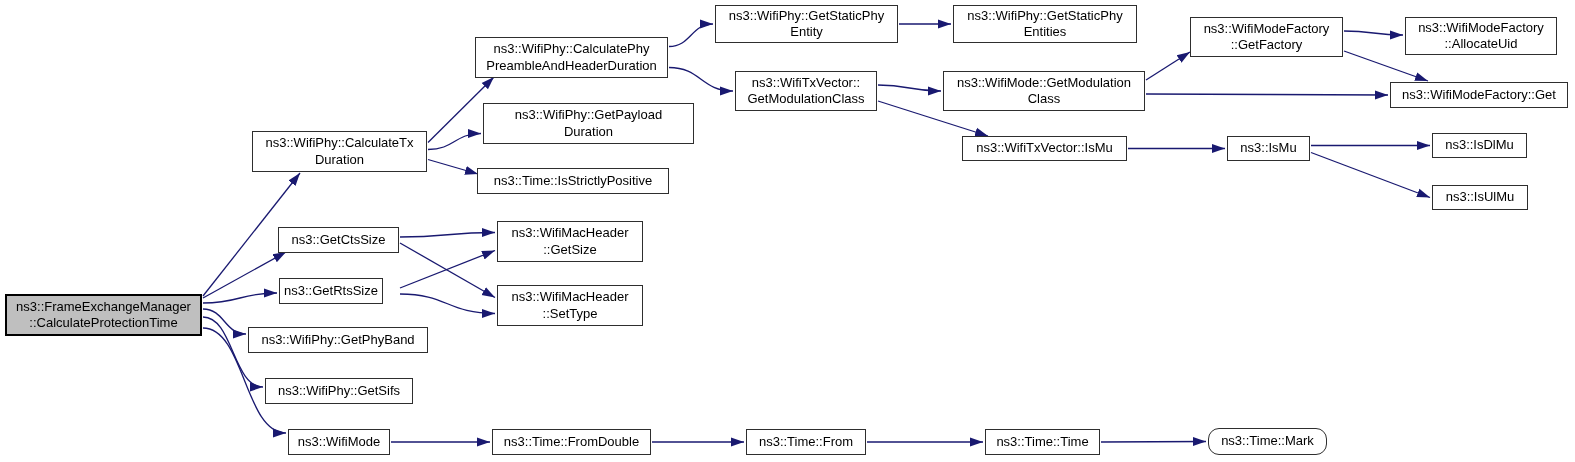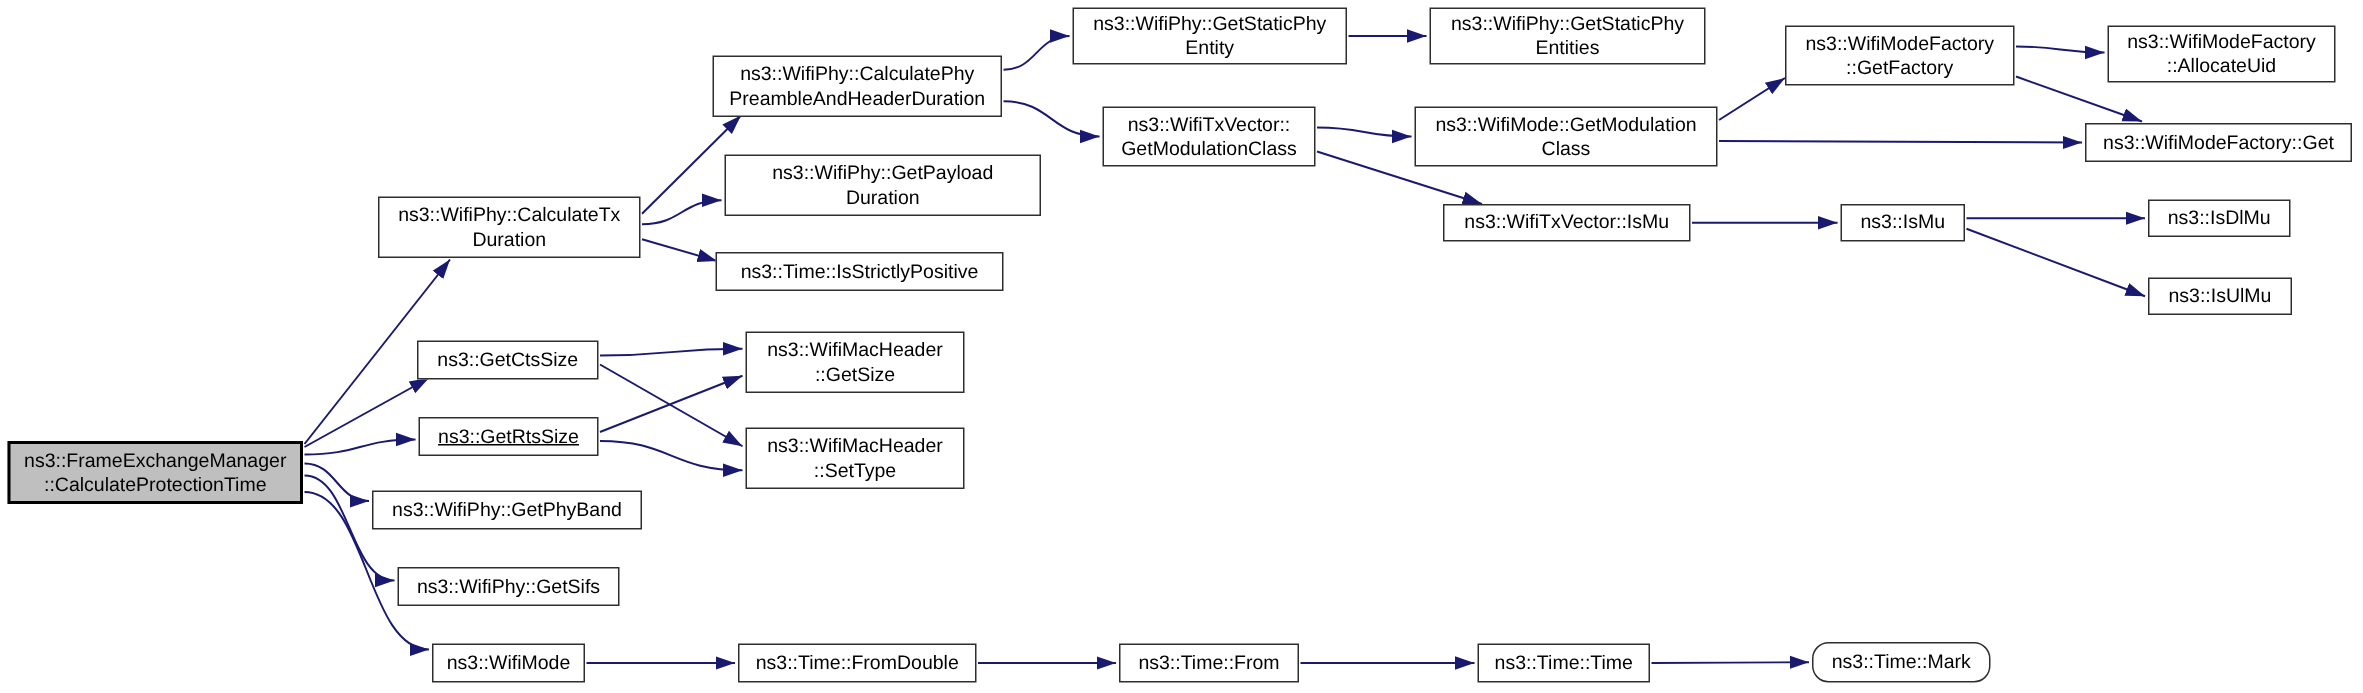--- a/index.html
+++ b/index.html
@@ -88,21 +88,21 @@
         <path d="M867,442 C917,442 933,442 983,442" class="edge" marker-end="url(#arrowhead)"></path>
         <path d="M1101,442 C1151,442 1156,441.5 1206,441.5" class="edge" marker-end="url(#arrowhead)"></path>
       </g>
   </svg>
   <div>
       <div class="node root" style="left: 5px; top: 294px; width: 197px; height: 42px;">ns3::FrameExchangeManager
 ::CalculateProtectionTime</div>
       <div class="node" style="left: 252px; top: 131px; width: 175px; height: 41px;">ns3::WifiPhy::CalculateTx
 Duration</div>
       <div class="node" style="left: 278px; top: 227px; width: 121px; height: 26px;">ns3::GetCtsSize</div>
-      <div class="node" style="left: 279px; top: 278px; width: 120px; height: 26px; text-decoration: underline;">ns3::GetRtsSize</div>
+      <div class="node" style="left: 279px; top: 278px; width: 104px; height: 26px;">ns3::GetRtsSize</div>
       <div class="node" style="left: 248px; top: 327px; width: 180px; height: 26px;">ns3::WifiPhy::GetPhyBand</div>
       <div class="node" style="left: 265px; top: 378px; width: 148px; height: 26px;">ns3::WifiPhy::GetSifs</div>
       <div class="node" style="left: 288px; top: 429px; width: 102px; height: 26px;">ns3::WifiMode</div>
       <div class="node" style="left: 475px; top: 37px; width: 193px; height: 41px;">ns3::WifiPhy::CalculatePhy
 PreambleAndHeaderDuration</div>
       <div class="node" style="left: 483px; top: 103px; width: 211px; height: 41px;">ns3::WifiPhy::GetPayload
 Duration</div>
       <div class="node" style="left: 477px; top: 168px; width: 192px; height: 26px;">ns3::Time::IsStrictlyPositive</div>
       <div class="node" style="left: 497px; top: 221px; width: 146px; height: 41px;">ns3::WifiMacHeader
 ::GetSize</div>

